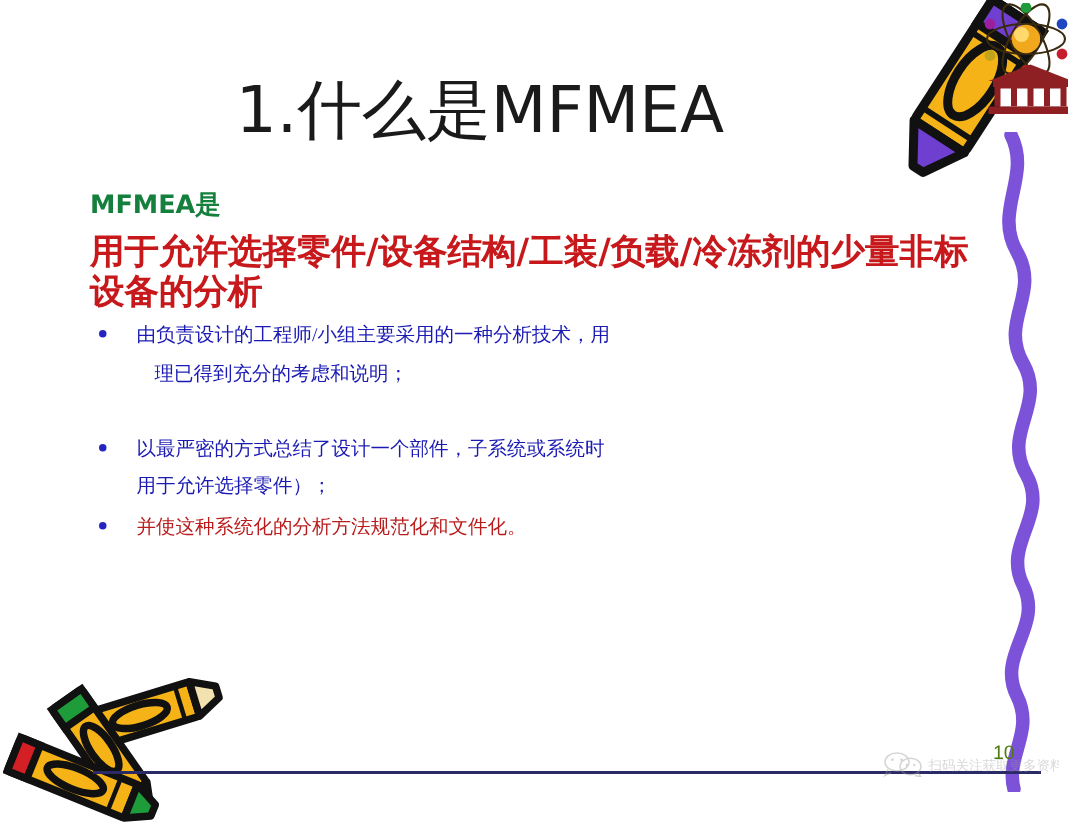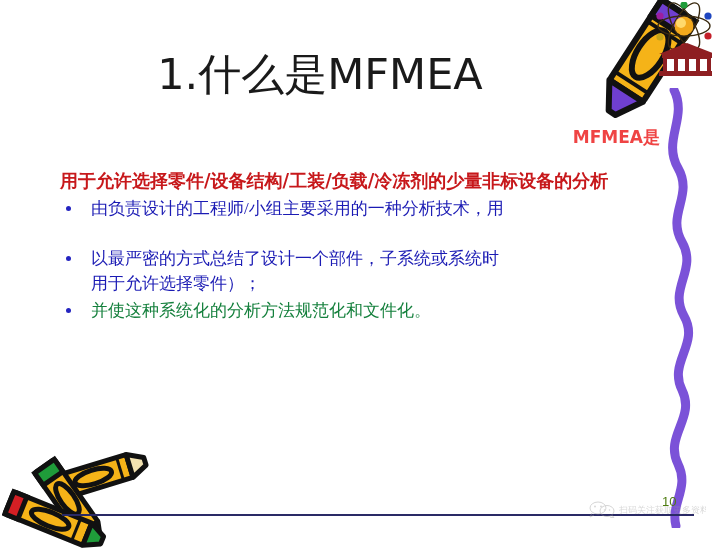--- a/index.html
+++ b/index.html
@@ -37,70 +37,69 @@
     left: 60px;
     top: 124px;
     width: 600px;
   }
 
   .lead-line {
     font-family: "DejaVu Sans", "Liberation Sans", sans-serif;
     font-size: 17px;
     line-height: 26px;
     font-weight: bold;
-    color: #ef4444;
+    color: #15803d;
     margin: 0 0 1px 0;
-    text-align: right;
   }
   .lead-line .cjk-suffix {
     font-family: "DejaVu Sans", "Liberation Sans", sans-serif;
     font-weight: bold;
     font-size: 17px;
   }
 
   .red-para {
     font-family: "DejaVu Serif", "Liberation Serif", serif;
-    font-size: 18px;
+    font-size: 23px;
     line-height: 27px;
     font-weight: bold;
     color: #c7181b;
-    margin: 17px 0 2px 0;
+    margin: 4px 0 2px 0;
     width: 596px;
   }
 
   ul#bullets {
     list-style: none;
     margin: 0;
     padding: 0;
   }
   ul#bullets > li {
     position: relative;
     padding-left: 31px;
     margin: 0 0 2px 0;
     font-family: Liberation Serif, serif;
-    font-size: 17px;
+    font-size: 13px;
     line-height: 26px;
     color: #1b1bb4;
     text-indent: 0;
   }
   ul#bullets > li .dot {
     position: absolute;
     left: 6px;
     top: 10px;
     width: 5px;
     height: 5px;
     border-radius: 50%;
     background: #2424c0;
   }
   ul#bullets > li.tight {
     line-height: 25px;
     margin-top: 24px;
   }
   ul#bullets > li.bright {
-    color: #15803d;
+    color: #b91c1c;
   }
   .li-text {
     display: block;
   }
   .li-hang {
     display: block;
     padding-left: 12px;
   }
   .li-hang0 {
     display: block;
@@ -202,20 +201,21 @@
 
     <p class="lead-line"><span>MFMEA</span><span class="cjk-suffix">是</span></p>
 
     <p class="red-para">用于允许选择零件/设备结构/工装/负载/冷冻剂的少量非标设备的分析</p>
 
     <ul id="bullets">
 
       <li>
         <span class="dot"></span>
         <span class="li-hang0">由负责设计的工程师/小组主要采用的一种分析技术，用</span>
+        <span class="li-hang">理已得到充分的考虑和说明；</span>
       </li>
 
 
       <li class="tight">
         <span class="dot"></span>
         <span class="li-hang0">以最严密的方式总结了设计一个部件，子系统或系统时</span>
         <span class="li-hang0">用于允许选择零件）；</span>
       </li>
 
       <li class="bright">

